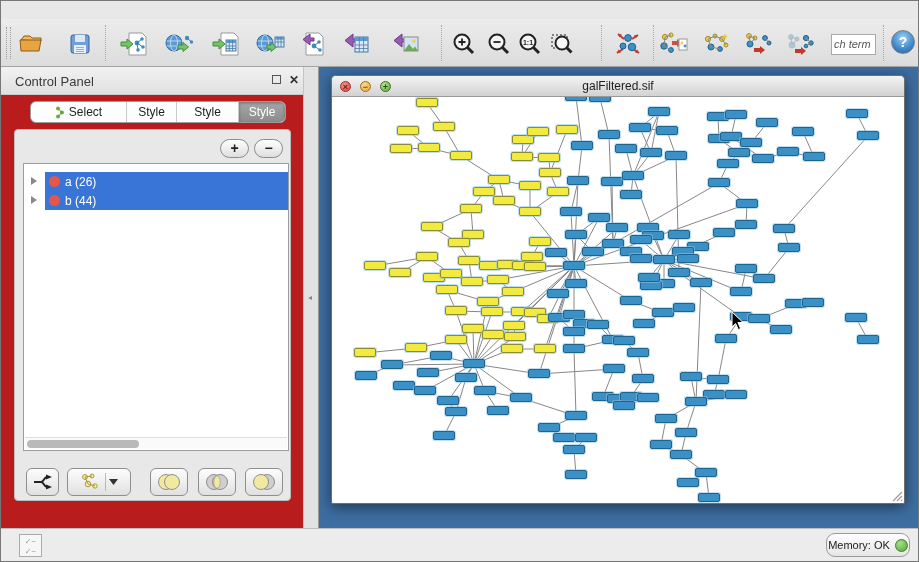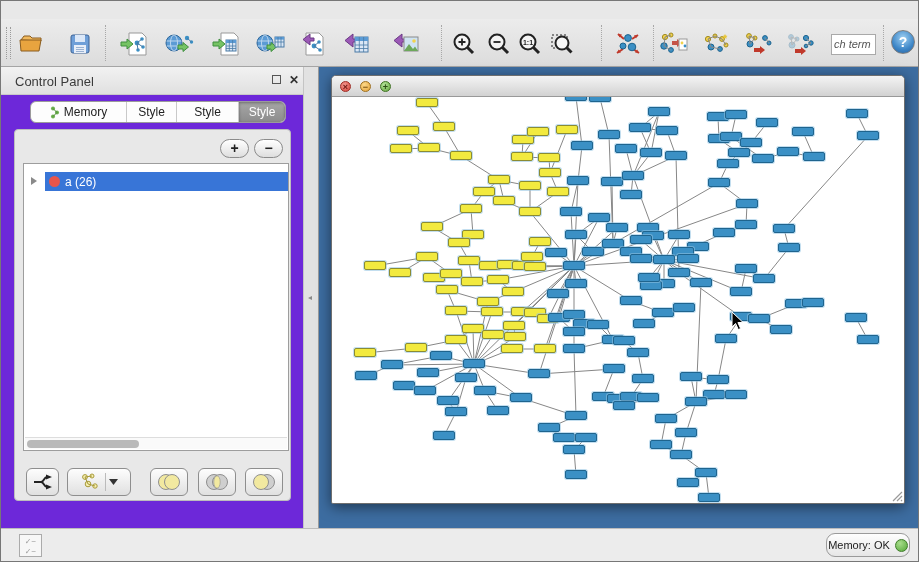--- a/index.html
+++ b/index.html
@@ -26,21 +26,21 @@
           justify-content:center; }
   .search-box { position:absolute; left:830px; top:15px; width:45px; height:21px; background:#fff;
                 border:1px solid #a9a9a9; font-style:italic; color:#555; font-size:11px;
                 line-height:19px; padding-left:2px; overflow:hidden; white-space:nowrap; }
   .help-btn { position:absolute; left:890px; top:11px; width:24px; height:24px; border-radius:50%;
               background:radial-gradient(circle at 50% 32%, #9fd0f2, #3e87c8 60%, #28609c);
               border:1px solid #7f7f7f; color:#fff; font-weight:bold; font-size:14px;
               text-align:center; line-height:22px; }
 
   
-  .control-panel { position:absolute; left:0; top:66px; width:302px; height:461px; background:#6d28d9; }
+  .control-panel { position:absolute; left:0; top:66px; width:302px; height:461px; background:#b91c1c; }
   .splitter { position:absolute; left:302px; top:66px; width:16px; height:461px; background:#e2e2e2;
               border-left:1px solid #c4c4c4; border-right:1px solid #9a9a9a; }
   .split-handle { position:absolute; left:4px; top:226px; width:6px; height:10px; color:#8a8a8a;
                   font-size:8px; line-height:10px; }
   .network-area { position:absolute; left:318px; top:66px; width:601px; height:461px; background:#3d6da1; }
 
   
   .cp-header { position:absolute; left:0; top:0; width:100%; height:28px;
                background:linear-gradient(#f2f2f2,#e0e0e0); border-bottom:1px solid #c9c9c9; }
   .cp-title { position:absolute; left:14px; top:7px; font-size:13px; color:#3a3a3a; }
@@ -315,21 +315,21 @@
     </div>
 
     <div class="tabbar">
         <div class="tab" style="width: 96px;">
           <svg width="10" height="13" viewBox="0 0 10 13">
             <circle cx="3" cy="2.5" r="2" fill="#6cb04e"></circle>
             <circle cx="7" cy="6.5" r="2" fill="#6cb04e"></circle>
             <circle cx="3" cy="10.5" r="2" fill="#6cb04e"></circle>
             <path d="M3 2.5 L7 6.5 L3 10.5" stroke="#4e8a36" fill="none"></path>
           </svg>
-          <span>Memory</span>
+          <span>Select</span>
         </div>
         <div class="tab" style="width: 50px; text-align: center;">
           <span>Style</span>
         </div>
         <div class="tab" style="width: 62px;">
           <span>Style</span>
         </div>
         <div class="tab selected" style="width: 46px;">
           <span>Style</span>
         </div>
@@ -342,20 +342,26 @@
 
     <div class="listbox">
       <div style="height:8px"></div>
       <div id="set-rows">
           <div class="set-row">
             <span class="sel"></span>
             <span class="tri"></span>
             <span class="dot"></span>
             <span class="lbl">a (26)</span>
           </div>
+          <div class="set-row">
+            <span class="sel"></span>
+            <span class="tri"></span>
+            <span class="dot"></span>
+            <span class="lbl">b (44)</span>
+          </div>
         </div>
       <div class="hscroll">
         <div class="hthumb"></div>
       </div>
     </div>
 
     <div class="tool-btn" style="left:25px; width:33px">
       <svg class="icon-svg" width="20" height="18" viewBox="0 0 20 18">
         <path d="M1 9 h7 M8 9 C11 9 11 4 14 4 M8 9 C11 9 11 14 14 14" fill="none" stroke="#222" stroke-width="2"></path>
         <path d="M13 1.5 l6 2.5 -6 2.5 z M13 11.5 l6 2.5 -6 2.5 z" fill="#222"></path>
@@ -398,20 +404,21 @@
   <div class="splitter">
     <span class="split-handle">◂</span>
   </div>
 
   <div class="network-area">
     <div class="net-window">
       <div class="nw-titlebar">
         <span class="nw-light nw-red">×</span>
         <span class="nw-light nw-yellow">−</span>
         <span class="nw-light nw-green">+</span>
+        <div class="nw-title">galFiltered.sif</div>
       </div>
       <div class="net-canvas" id="net-canvas">
         <svg class="edges" id="edges-svg" width="572" height="406">
             <line x1="95" y1="6" x2="112" y2="30" stroke="#878787" stroke-width="1"></line>
             <line x1="112" y1="30" x2="129" y2="59" stroke="#878787" stroke-width="1"></line>
             <line x1="76" y1="34" x2="97" y2="51" stroke="#878787" stroke-width="1"></line>
             <line x1="69" y1="52" x2="97" y2="51" stroke="#878787" stroke-width="1"></line>
             <line x1="97" y1="51" x2="129" y2="59" stroke="#878787" stroke-width="1"></line>
             <line x1="129" y1="59" x2="167" y2="83" stroke="#878787" stroke-width="1"></line>
             <line x1="191" y1="43" x2="190" y2="60" stroke="#878787" stroke-width="1"></line>

